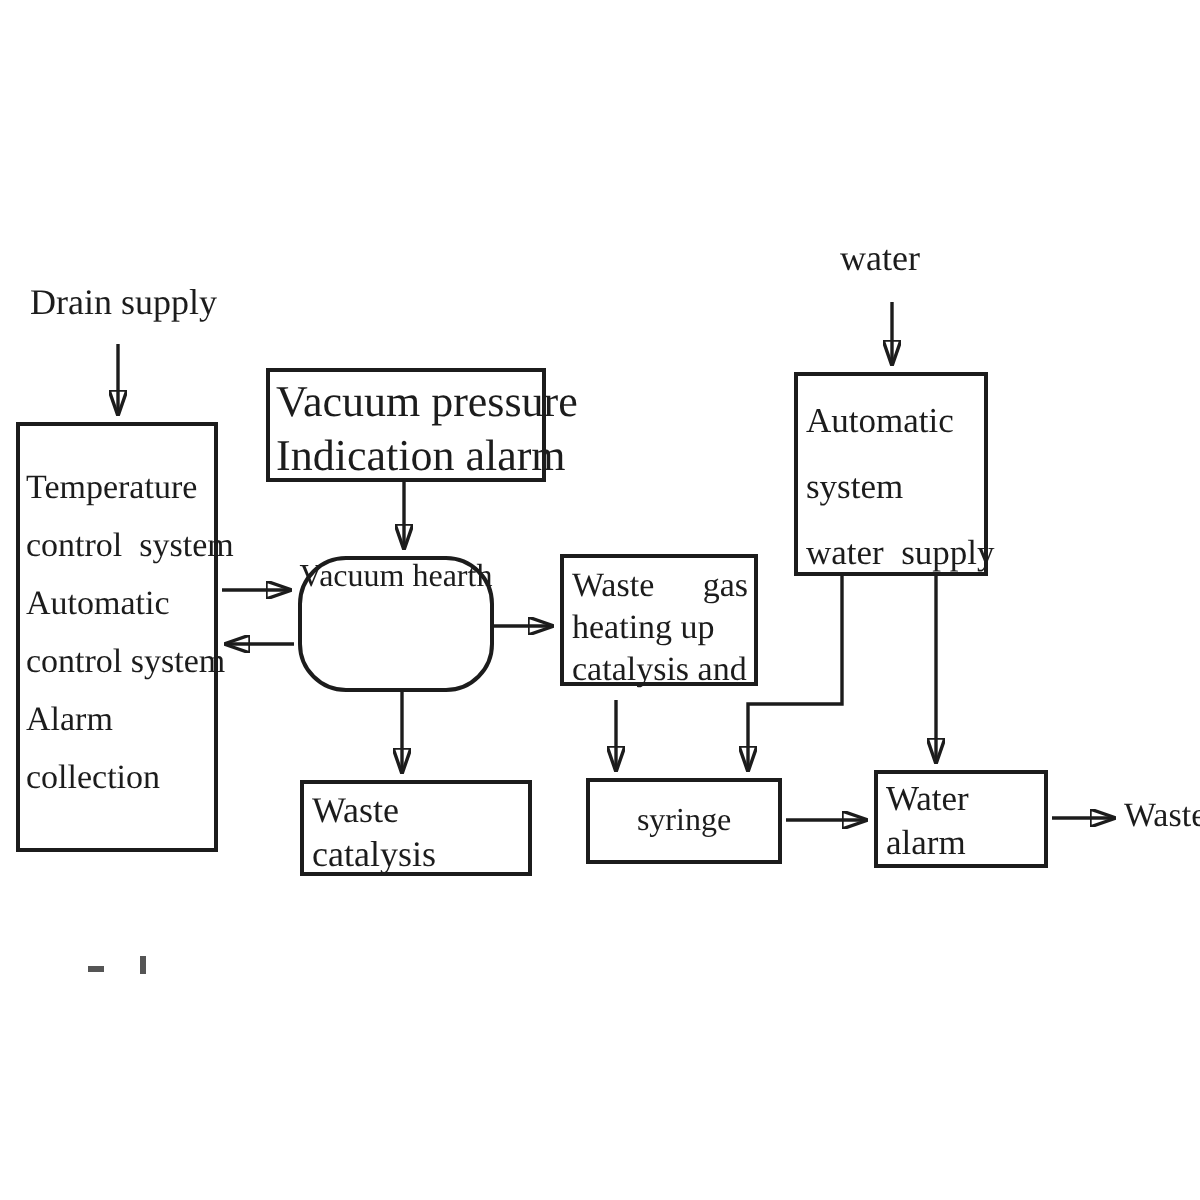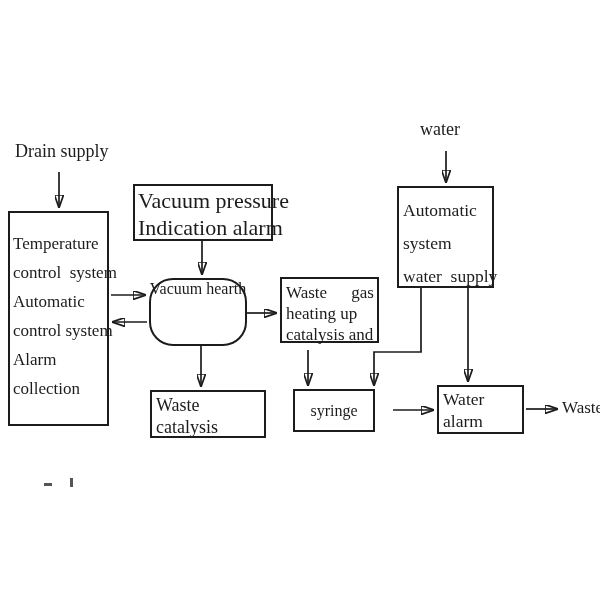--- a/index.html
+++ b/index.html
@@ -31,21 +31,21 @@
   #n-vacuum-pressure { left: 133px; top: 184px; width: 140px; height: 57px;
     padding: 1px 0 0 3px; font-size: 22px; line-height: 27px; }
   #n-vacuum-hearth { left: 149px; top: 278px; width: 98px; height: 68px;
     display: flex; align-items: flex-start; justify-content: center; font-size: 16px; border-radius: 24px; }
   #n-waste-gas { left: 280px; top: 277px; width: 99px; height: 66px;
     padding: 3px 3px 0 4px; font-size: 17px; line-height: 21px; }
   #n-water-supply { left: 397px; top: 186px; width: 97px; height: 102px;
     padding: 6px 2px 0 4px; font-size: 17.5px; line-height: 33px; }
   #n-waste-collection { left: 150px; top: 390px; width: 116px; height: 48px;
     padding: 2px 0 0 4px; font-size: 18px; line-height: 22px; }
-  #n-syringe { left: 293px; top: 389px; width: 82px; height: 43px;
+  #n-syringe { left: 293px; top: 389px; width: 98px; height: 43px;
     display: flex; align-items: center; justify-content: center; font-size: 16px; }
   #n-water-cycle { left: 437px; top: 385px; width: 87px; height: 49px;
     padding: 1px 0 0 4px; font-size: 17.5px; line-height: 22px; }
 
   .justified-row { display: flex; justify-content: space-between; }
 
   
   #t-power-supply { left: 15px; top: 141px; font-size: 18px; }
   #t-water { left: 420px; top: 119px; font-size: 18px; }
   #t-drain { left: 562px; top: 398px; font-size: 17px; }

